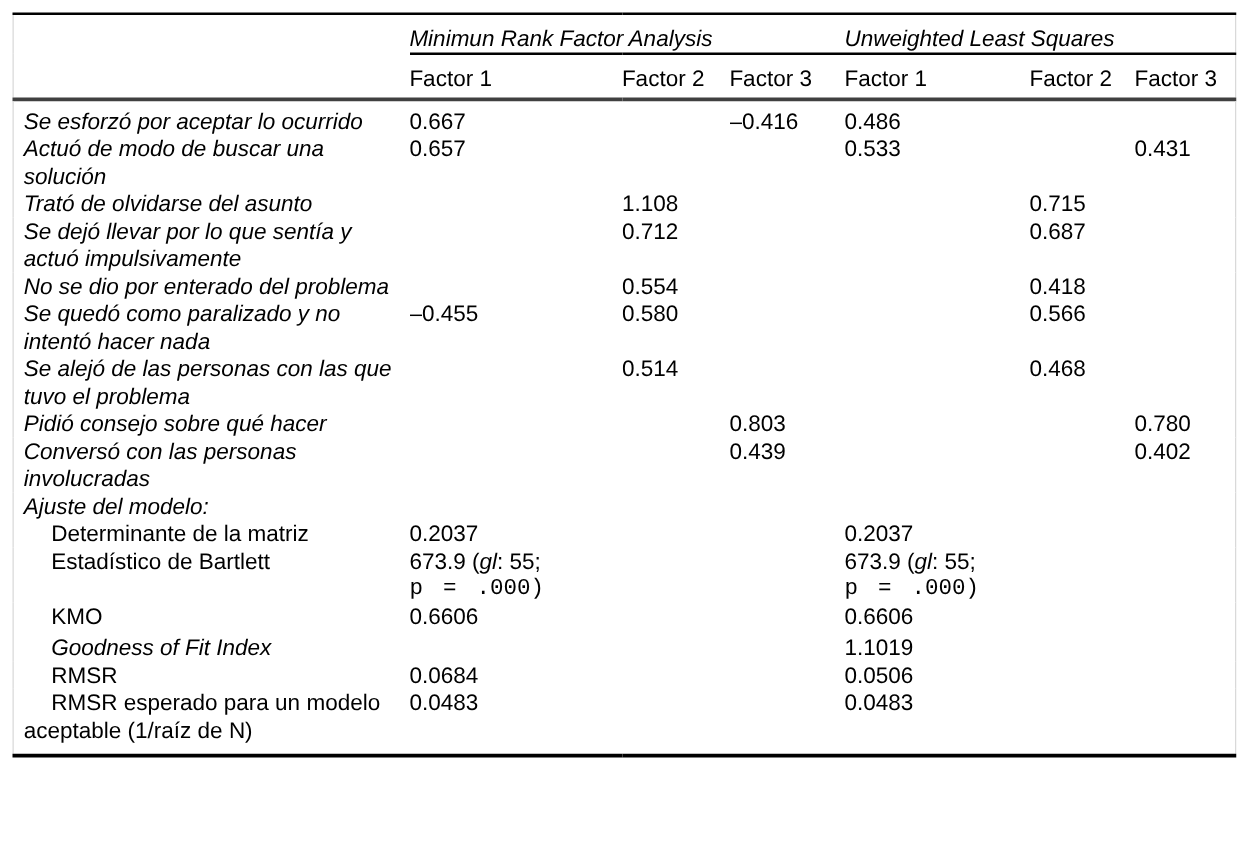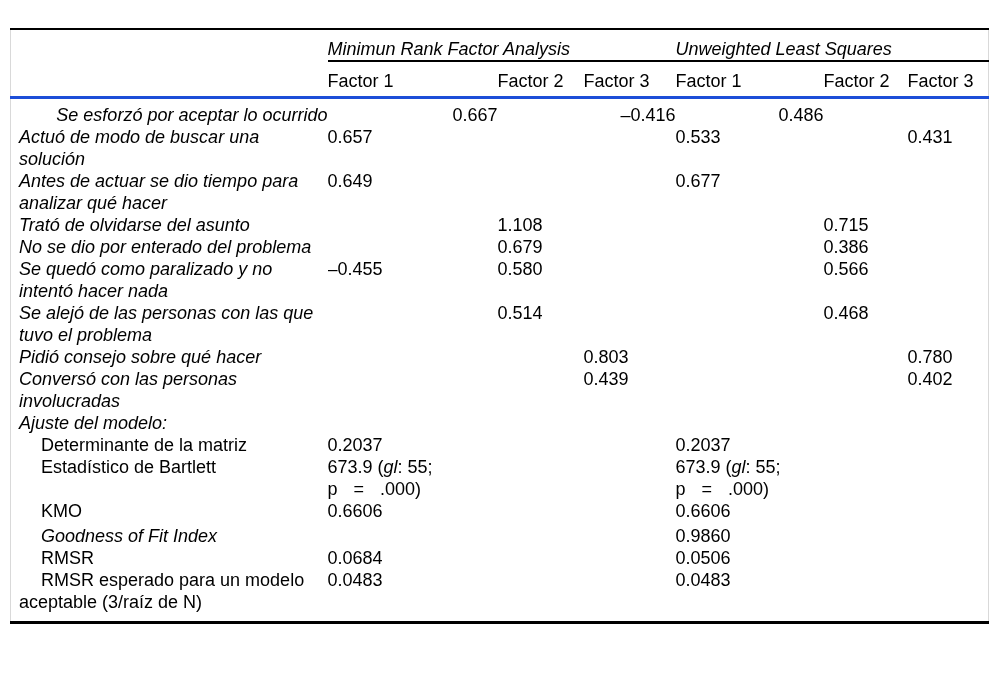--- a/index.html
+++ b/index.html
@@ -3,47 +3,47 @@
 <meta charset="utf-8">
 <style>
   html, body { margin: 0; padding: 0; background: #ffffff; }
   body {
     width: 992px; height: 681px; overflow: hidden;
     font-family: "Liberation Sans", sans-serif;
     font-size: 18px; line-height: 22px; color: #000;
   }
   table.t {
     border-collapse: collapse; table-layout: fixed;
-    width: 978px; margin: 28px 0 0 10px;
+    width: 978px; margin: 10px 0 0 10px;
     border-top: 2px solid #000;
     border-bottom: 3px solid #000;
     border-left: 1px solid #d9d9d9;
     border-right: 1px solid #d9d9d9;
     background: #fff;
   }
   th, td {
     padding: 0; vertical-align: top; text-align: left;
     font-weight: normal; font-size: 18px; line-height: 22px;
     overflow: hidden;
   }
   
   tr.grp th { font-style: italic; padding-top: 8px; border-bottom: 2px solid #000; }
   tr.grp th.nob { border-bottom: none; }
   
-  tr.fct th { padding-top: 8px; padding-bottom: 4px; border-bottom: 3px solid #1d4ed8; }
-  
-  tbody tr.first td { padding-top: 5px; text-align: right; }
+  tr.fct th { padding-top: 8px; padding-bottom: 4px; border-bottom: 3px solid #404040; }
+  
+  tbody tr.first td { padding-top: 5px; }
   tbody tr.last td  { padding-bottom: 8px; }
   td.lbl { padding-left: 8px; white-space: pre-line; }
   tr.item td.lbl, tr.sec td.lbl { font-style: italic; }
   tr.stat td.lbl { font-style: normal; text-indent: 22px; }
   tr.stat.it td.lbl { font-style: italic; }
   tr.pt3 td { padding-top: 3px; }
   
-  .bline2 { display: block; }
+  .bline2 { display: block; font-family: Liberation Mono, monospace; }
   .beq { display: inline-block; margin: 0 16px; }
 </style>
 </head>
 <body>
 
 <table class="t">
   <colgroup>
     <col style="width:317px">
       <col style="width:170px">
       <col style="width:86px">
@@ -82,45 +82,45 @@
       <td class="lbl">Actuó de modo de buscar una
 solución</td>
       <td class="val">0.657</td>
       <td class="val"></td>
       <td class="val"></td>
       <td class="val">0.533</td>
       <td class="val"></td>
       <td class="val">0.431</td>
     </tr>
     <tr class="item">
-      <td class="lbl">Antes de actuar se dio tiempo para
-analizar qué hacer</td>
-      <td class="val">0.649</td>
-      <td class="val"></td>
-      <td class="val"></td>
-      <td class="val">0.677</td>
-      <td class="val"></td>
-      <td class="val"></td>
-    </tr>
-    <tr class="item">
       <td class="lbl">Trató de olvidarse del asunto</td>
       <td class="val"></td>
       <td class="val">1.108</td>
       <td class="val"></td>
       <td class="val"></td>
       <td class="val">0.715</td>
       <td class="val"></td>
     </tr>
     <tr class="item">
+      <td class="lbl">Se dejó llevar por lo que sentía y
+actuó impulsivamente</td>
+      <td class="val"></td>
+      <td class="val">0.712</td>
+      <td class="val"></td>
+      <td class="val"></td>
+      <td class="val">0.687</td>
+      <td class="val"></td>
+    </tr>
+    <tr class="item">
       <td class="lbl">No se dio por enterado del problema</td>
       <td class="val"></td>
-      <td class="val">0.679</td>
-      <td class="val"></td>
-      <td class="val"></td>
-      <td class="val">0.386</td>
+      <td class="val">0.554</td>
+      <td class="val"></td>
+      <td class="val"></td>
+      <td class="val">0.418</td>
       <td class="val"></td>
     </tr>
     <tr class="item">
       <td class="lbl">Se quedó como paralizado y no
 intentó hacer nada</td>
       <td class="val">–0.455</td>
       <td class="val">0.580</td>
       <td class="val"></td>
       <td class="val"></td>
       <td class="val">0.566</td>
@@ -189,36 +189,36 @@
       <td class="val"></td>
       <td class="val">0.6606</td>
       <td class="val"></td>
       <td class="val"></td>
     </tr>
     <tr class="stat it pt3">
       <td class="lbl">Goodness of Fit Index</td>
       <td class="val"></td>
       <td class="val"></td>
       <td class="val"></td>
-      <td class="val">0.9860</td>
+      <td class="val">1.1019</td>
       <td class="val"></td>
       <td class="val"></td>
     </tr>
     <tr class="stat">
       <td class="lbl">RMSR</td>
       <td class="val">0.0684</td>
       <td class="val"></td>
       <td class="val"></td>
       <td class="val">0.0506</td>
       <td class="val"></td>
       <td class="val"></td>
     </tr>
     <tr class="stat last">
       <td class="lbl">RMSR esperado para un modelo
-aceptable (3/raíz de N)</td>
+aceptable (1/raíz de N)</td>
       <td class="val">0.0483</td>
       <td class="val"></td>
       <td class="val"></td>
       <td class="val">0.0483</td>
       <td class="val"></td>
       <td class="val"></td>
     </tr>
   </tbody>
 </table>
 

